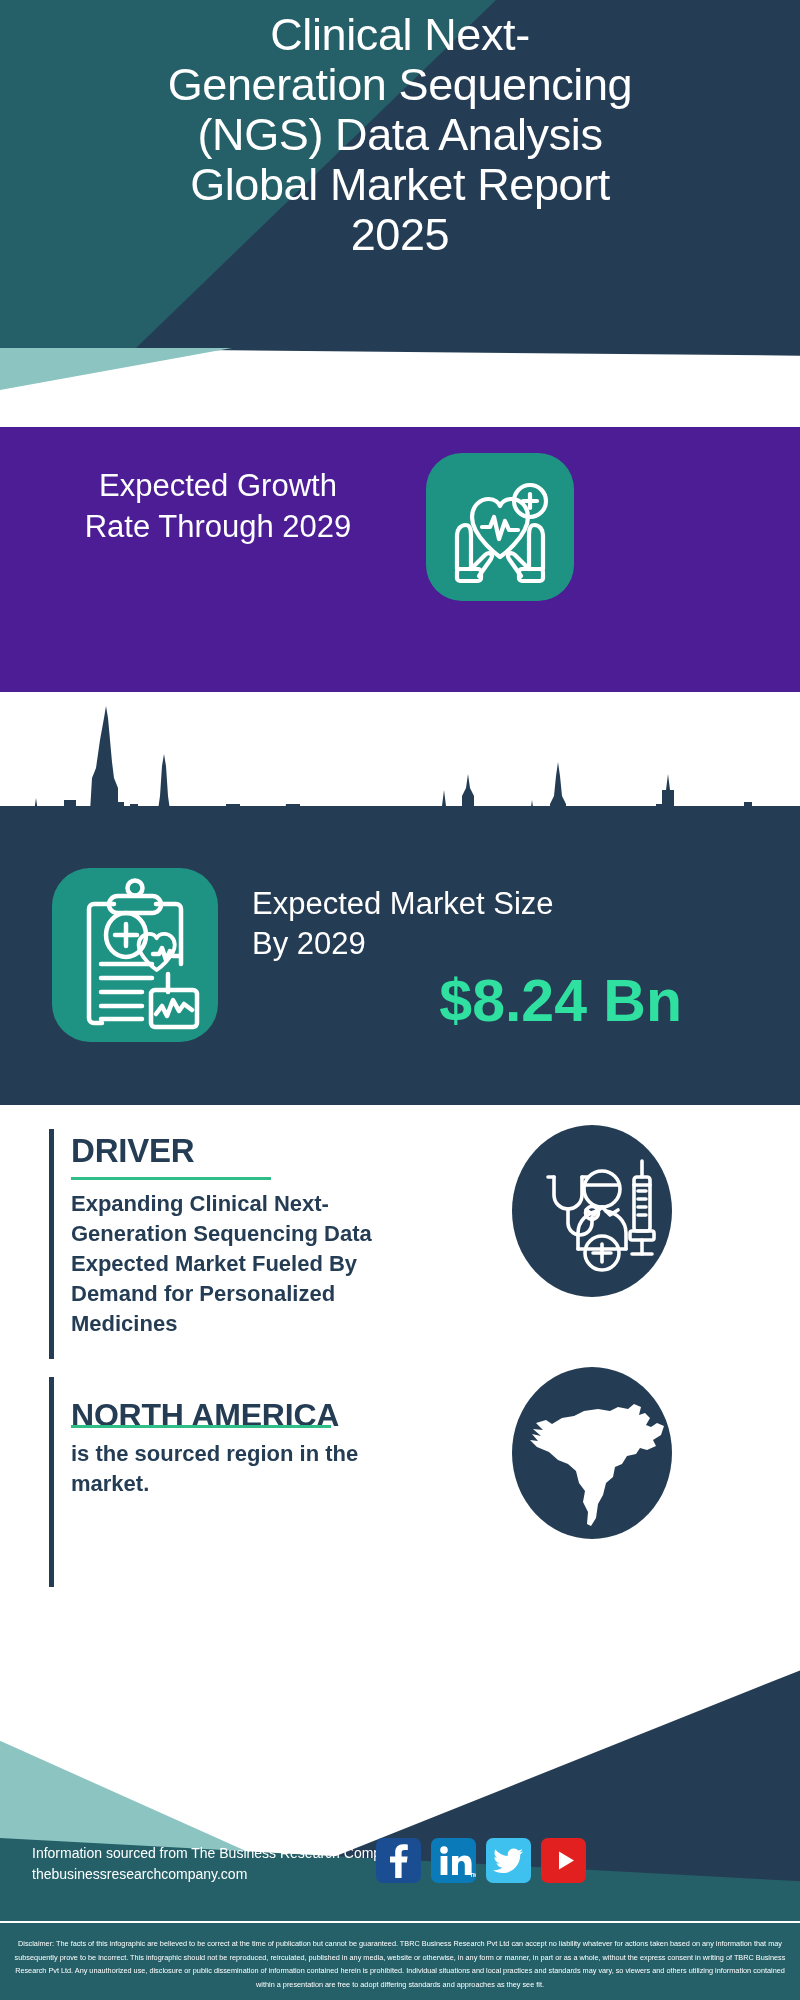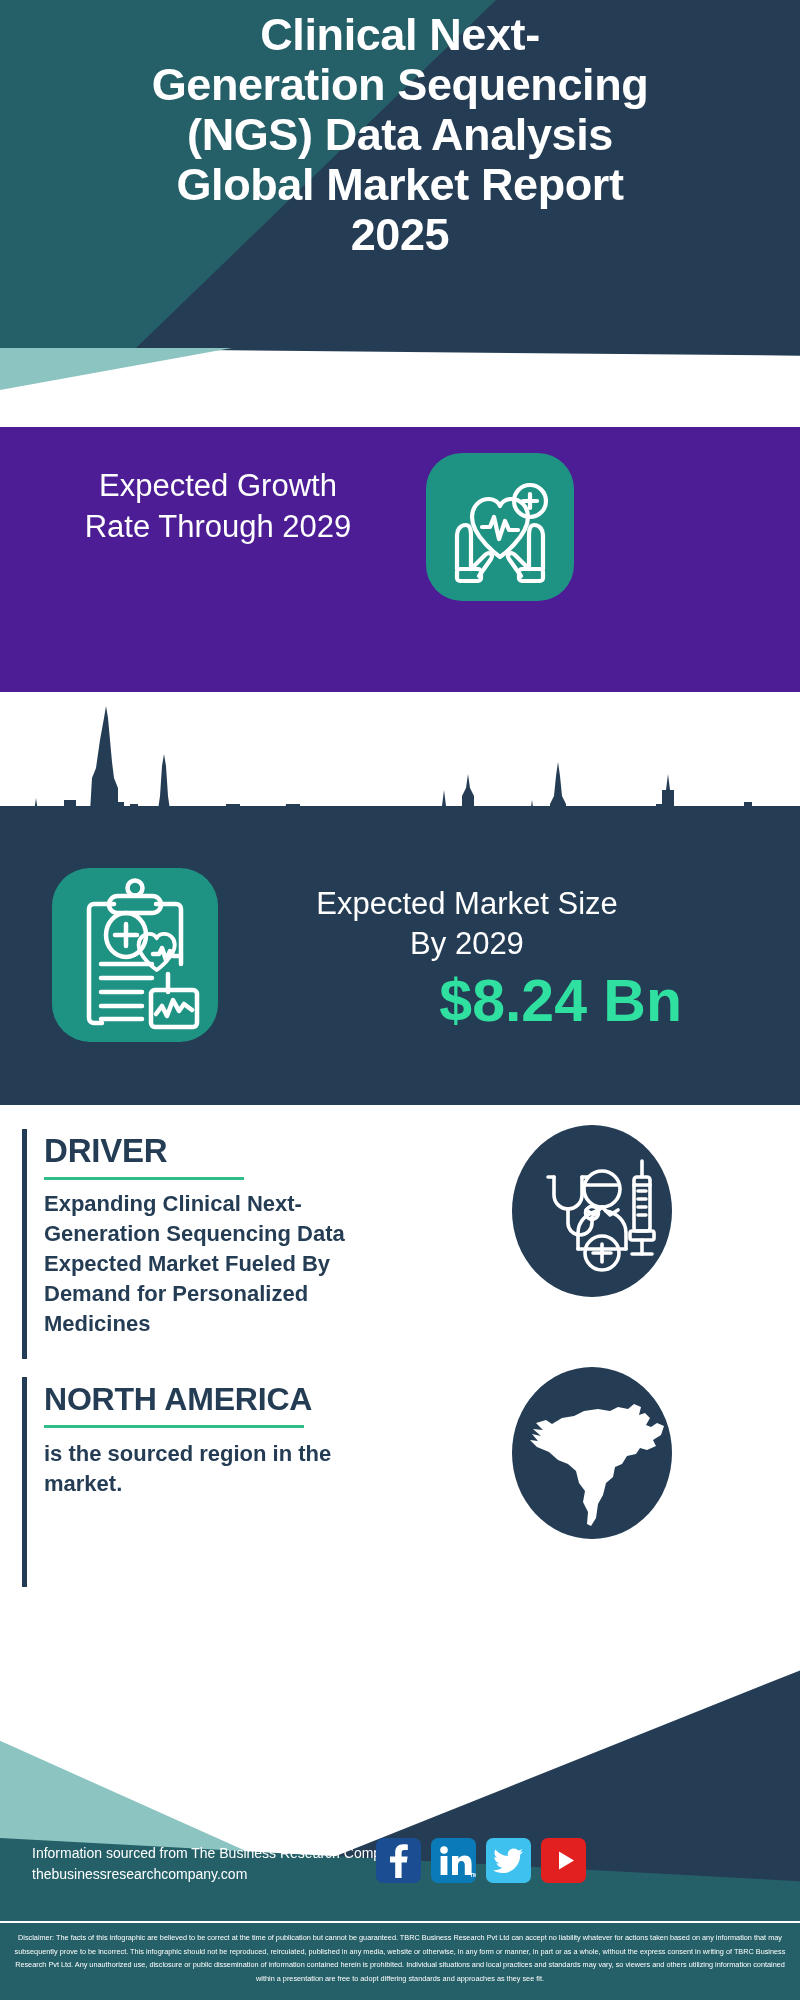--- a/index.html
+++ b/index.html
@@ -19,21 +19,21 @@
   .header-diag {
     position:absolute; left:0; top:0; width:800px; height:348px;
     background:#253d54;
     clip-path: polygon(100% 0, 100% 100%, 17% 100%, 62% 0);
   }
   .header-title {
     position:absolute; left:0; top:10px; width:800px;
     text-align:center;
     color:#ffffff;
     font-size:45px; line-height:50px;
-    font-weight:bold;
+    font-weight:normal;
     letter-spacing:-0.4px;
     padding:0 24px;
     white-space:pre-line;
   }
 
   
   .teal-tri {
     position:absolute; left:0; top:348px; width:800px; height:42px;
     background:#8cc4c1;
     clip-path: polygon(0 0, 29% 0, 0 100%);
@@ -79,50 +79,50 @@
     background:#253d54; z-index:3;
     clip-path: polygon(0 0, 100% 0, 100% 100%, 0 100%);
   }
   .market-icon {
     position:absolute; left:52px; top:62px;
     width:166px; height:174px;
     background:#1f9383; border-radius:38px;
   }
   .market-label {
     position:absolute; left:252px; top:78px; width:430px;
-    text-align:center; color:#ffffff;
+    color:#ffffff;
     font-size:31px; line-height:40px; white-space:pre-line;
   }
   .market-value {
     position:absolute; left:252px; top:160px; width:430px;
     text-align:right; color:#2fe0a0;
     font-size:59px; font-weight:bold; line-height:70px;
   }
 
   
   .insights { position:absolute; left:0; top:1105px; width:800px; height:580px; background:#ffffff; }
-  .card { position:absolute; }
+  .card { position:absolute;margin-left:27px; }
   .card-bar {
     position:absolute; left:0; top:0; width:5px; background:#253d54;
   }
   .card-title {
     color:#253d54; font-weight:bold; letter-spacing:-0.2px;
   }
   .card-rule { height:3px; background:#2fbe87; }
   .card-body { color:#253d54; font-weight:bold; }
 
   #driver-card { left:22px; top:24px; width:430px; height:230px; }
   #driver-card .card-bar { height:230px; }
   #driver-card .card-title { position:absolute; left:22px; top:2px; font-size:33px; line-height:40px; }
   #driver-card .card-rule { position:absolute; left:22px; top:48px; width:200px; }
   #driver-card .card-body { position:absolute; left:22px; top:60px; width:330px; font-size:22px; line-height:30px; }
 
   #region-card { left:22px; top:272px; width:430px; height:210px; }
   #region-card .card-bar { height:210px; }
-  #region-card .card-title { position:absolute; left:22px; top:2px; font-size:32px; line-height:40px; }
+  #region-card .card-title { position:absolute; left:22px; top:18px; font-size:32px; line-height:40px; }
   #region-card .card-rule { position:absolute; left:22px; top:48px; width:260px; }
   #region-card .card-body { position:absolute; left:22px; top:62px; width:330px; font-size:22px; line-height:30px; }
 
   .circle-icon {
     position:absolute; background:#253d54; border-radius:50%;
   }
   #driver-icon { left:512px; top:20px; width:160px; height:172px; }
   #region-icon { left:512px; top:262px; width:160px; height:172px; }
 
   
@@ -159,21 +159,21 @@
   .soc.yt { background:#e22020; }
   .soc-glyph {
     position:absolute; inset:0; display:flex; align-items:center; justify-content:center;
     color:#ffffff; font-weight:bold;
   }
   .disclaimer {
     position:absolute; left:0; top:1921px; width:800px; height:59px;
     background:#256068; z-index:7;
     border-top:2px solid #ffffff;
     color:#ffffff; font-size:7.3px; line-height:13.6px;
-    text-align:center; padding:8px 8px 0 8px;
+    text-align:center; padding:14px 8px 0 8px;
   }
 </style>
 </head>
 <body>
 
 <div id="page">
 
   <div class="header">
     <div class="header-diag"></div>
     <div class="header-title">Clinical Next-

